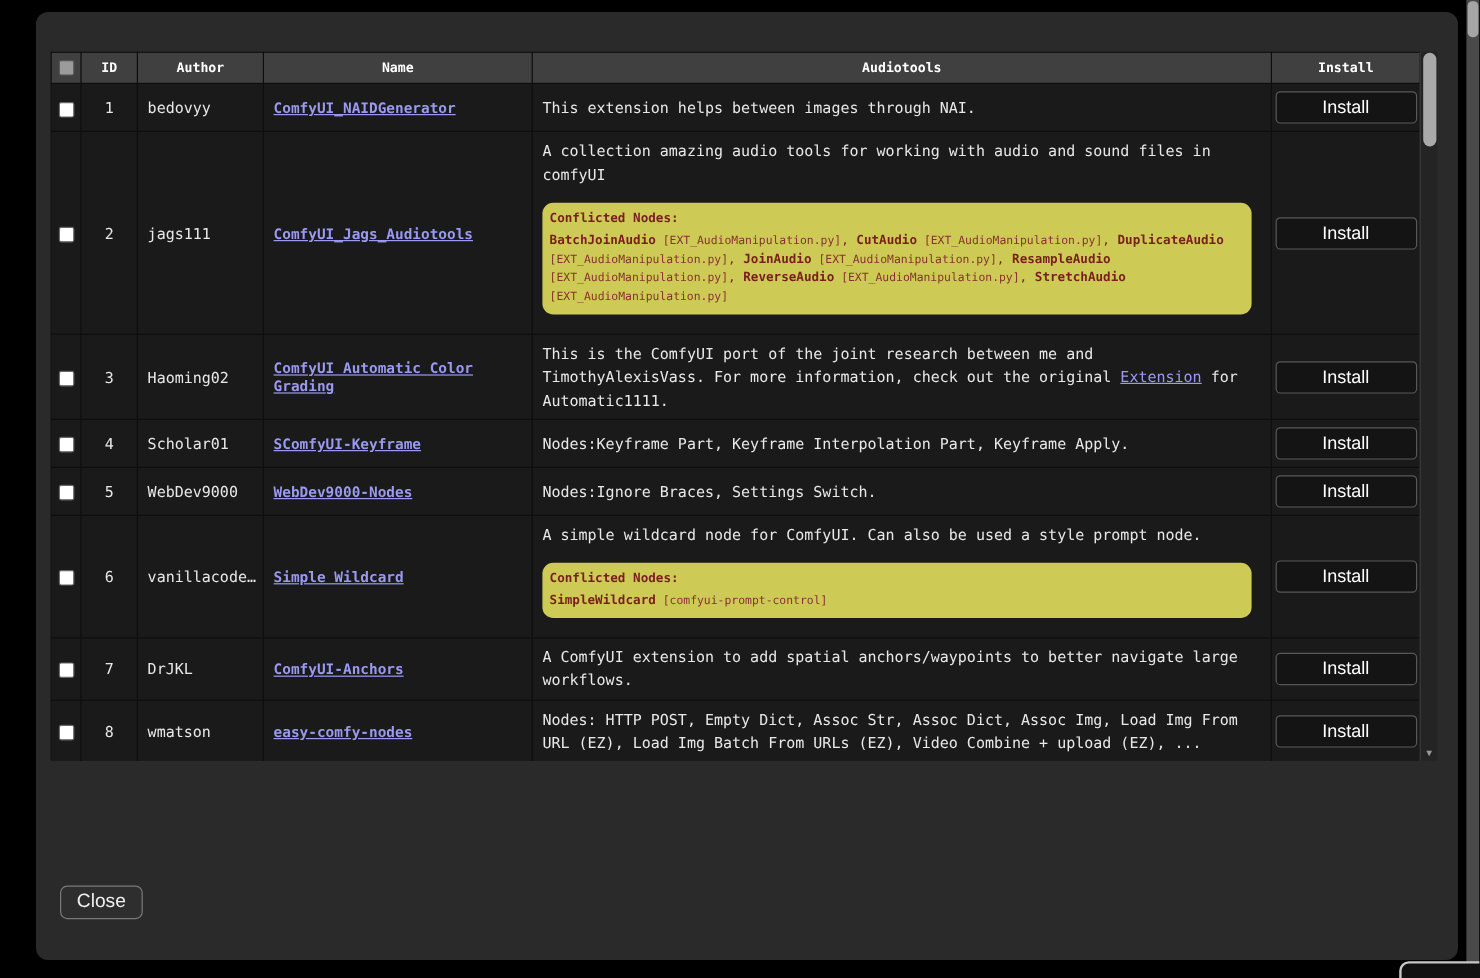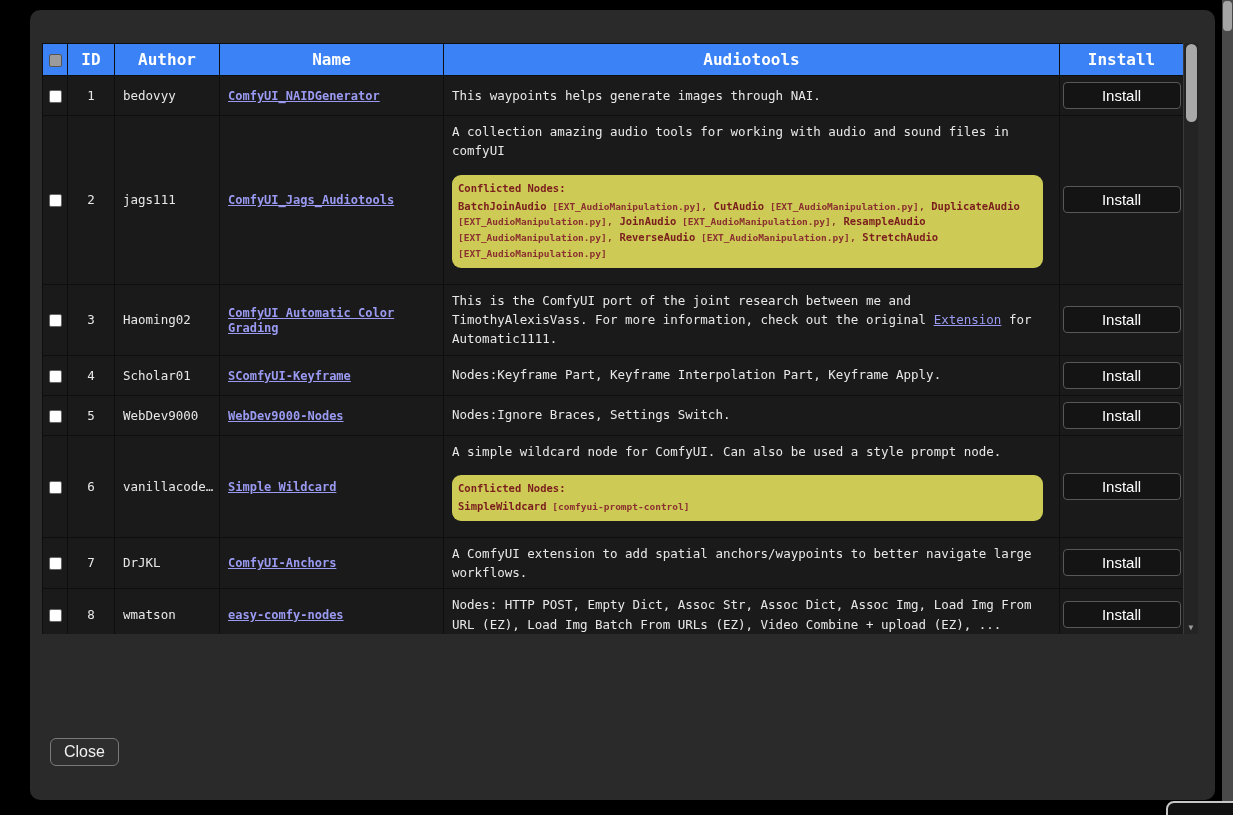--- a/index.html
+++ b/index.html
@@ -20,42 +20,42 @@
                   font:14px "Liberation Sans", sans-serif; padding:0 8px; }
   .search-input::placeholder { color:#9a9a9a; }
   .btn { font-family:"Liberation Sans", sans-serif; background:#2e2e2e; color:#f0f0f0;
          border:1px solid #7a7a7a; border-radius:6px; cursor:pointer; }
   .search-btn { margin-left:11px; height:29px; padding:0 13px; font-size:17px; }
   .close-btn { position:absolute; left:20px; bottom:34px; height:28px; padding:0 13px; font-size:16px; }
 
   .table-wrap { position:relative; width:1156px; height:591px; overflow:hidden; }
   table { border-collapse:collapse; width:1141px; table-layout:fixed; }
   th, td { border:1px solid #0e0e0e; }
-  thead th { background:#3b82f6; color:#fff; font-size:16px; font-weight:bold; height:24px; text-align:center; }
+  thead th { background:#404040; color:#fff; font-size:11px; font-weight:bold; height:24px; text-align:center; }
   tbody td { background:#1a1a1a; color:#e8e8e8; font-size:12.5px; padding:6px 8px; vertical-align:middle; }
   .c-check { text-align:center; padding:6px 2px; }
   .c-id { text-align:center; }
   .c-name { padding-left:8px; }
   .c-name a { color:var(--link,#9a9af2); font-weight:bold; font-size:12px;
               text-decoration:underline; cursor:pointer; word-wrap:break-word; }
   .c-desc { line-height:1.55; }
   .desc-link { color:var(--link,#9a9af2); text-decoration:underline; cursor:pointer; }
   .c-install { text-align:center; padding:6px 2px; }
   .install-btn { width:118px; height:27px; font-size:15px; border-radius:4px; background:#141414;
                  border:1px solid #585858; color:#fff; font-family:"Liberation Sans", sans-serif; cursor:pointer; }
   .checkbox { display:inline-block; width:13px; height:13px; background:#fff; border:1px solid #666;
               border-radius:2px; vertical-align:middle; }
   .checkbox.gray { background:#9b9b9b; border-color:#555; }
 
   .conflict-box { background:var(--conflict-bg,#cdcb56); border-radius:9px; padding:6px 6px;
                   margin:14px 8px 10px 0; line-height:1.5; }
   .conflict-title { color:var(--conflict-title,#7a1d1d); font-size:10.5px; font-weight:bold; margin-bottom:2px; }
   .conflict-items { color:var(--conflict-title,#7a1d1d); font-size:10.5px; }
   .conflict-node { font-weight:bold; }
-  .conflict-ref { font-size:9.5px; color:var(--conflict-ref,#8a3030); font-weight:bold; }
+  .conflict-ref { font-size:9.5px; color:var(--conflict-ref,#8a3030); font-weight:normal; }
 
   .table-scrollbar { position:absolute; top:0; right:0; width:15px; height:591px;
                      background:#242424; border-left:1px solid #3a3a3a; }
   .table-scrollbar .thumb { position:absolute; top:1px; left:2px; width:11px; height:78px;
                             background:#a9a9a9; border-radius:6px; }
   .scroll-arrow { position:absolute; bottom:2px; left:0; width:100%; text-align:center;
                   color:#999; font-size:8px; line-height:8px; }
 
   .page-scrollbar { position:absolute; right:0; top:0; width:11px; height:815px; background:#4a4a4a; }
   .page-scrollbar .thumb { position:absolute; top:1px; left:1px; width:9px; height:30px;
@@ -92,21 +92,21 @@
             <th>Install</th>
           </tr>
         </thead>
         <tbody id="rows">
             <tr class="row">
               <td class="c-check"><span class="checkbox"></span></td>
               <td class="c-id">1</td>
               <td class="c-author">bedovyy</td>
               <td class="c-name"><a class="name-link">ComfyUI_NAIDGenerator</a></td>
               <td class="c-desc">
-                <div class="desc-text"><span>This waypoints helps generate images through NAI.</span></div>
+                <div class="desc-text"><span>This extension helps between images through NAI.</span></div>
               </td>
               <td class="c-install"><button class="install-btn">Install</button></td>
             </tr>
             <tr class="row">
               <td class="c-check"><span class="checkbox"></span></td>
               <td class="c-id">2</td>
               <td class="c-author">jags111</td>
               <td class="c-name"><a class="name-link">ComfyUI_Jags_Audiotools</a></td>
               <td class="c-desc">
                 <div class="desc-text"><span>A collection amazing audio tools for working with audio and sound files in comfyUI</span></div>

